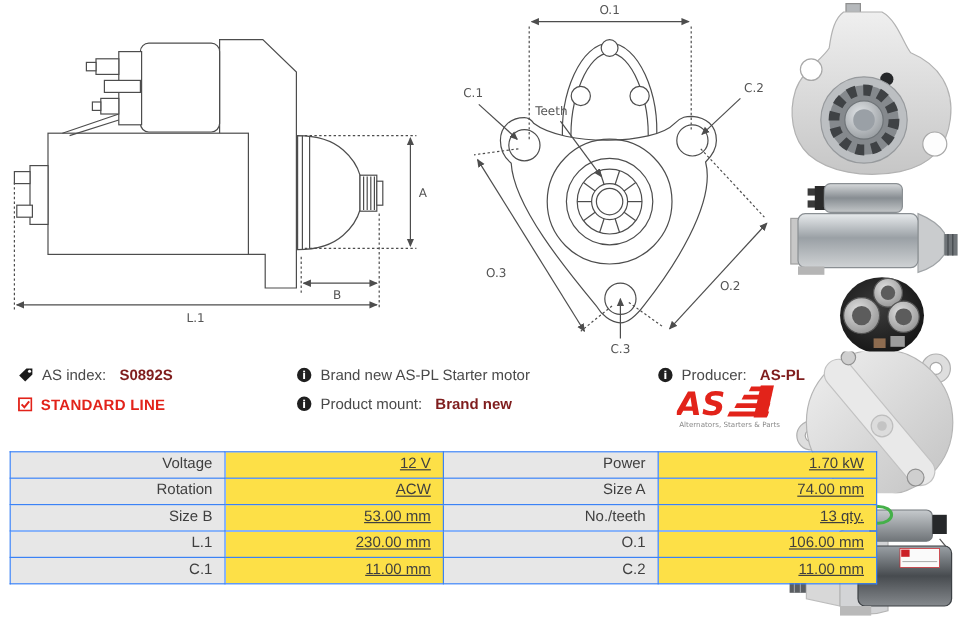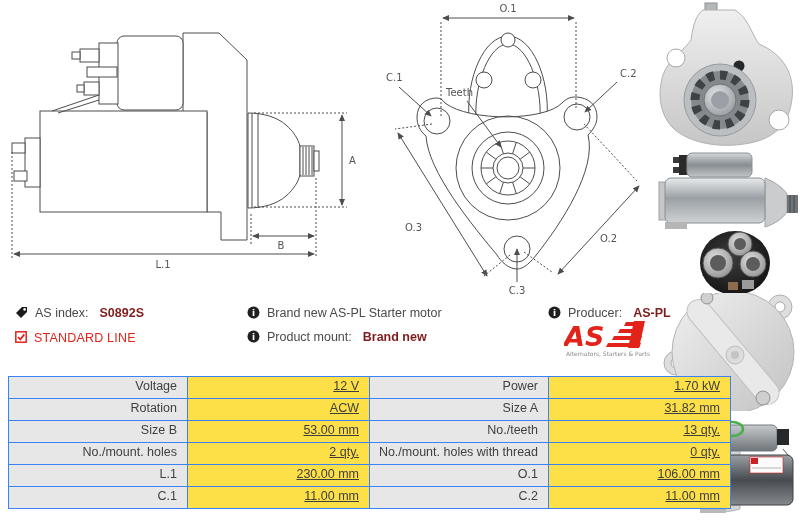--- a/index.html
+++ b/index.html
@@ -3,21 +3,21 @@
 <meta charset="utf-8">
 <style>
   html,body{margin:0;padding:0;background:#fff;}
   body{width:800px;height:523px;position:relative;overflow:hidden;
        font-family:"Liberation Sans",sans-serif;color:#3c3c3c;}
   .abs{position:absolute;}
   
   .info-line{position:absolute;display:flex;gap:7px;
              font-size:12.5px;color:#4a4a4a;white-space:nowrap;}
   .info-line b{color:#7f1d1d;margin-left:4px;}
-  .std-line{color:#e2231a;font-weight:normal;letter-spacing:.2px;}
+  .std-line{color:#e2231a;font-weight:bold;letter-spacing:.2px;}
   .ico{display:inline-flex;flex:0 0 auto;}
   
   table.spec{position:absolute;left:8px;top:376px;border-collapse:collapse;
              font-size:12.5px;color:#3f3f3f;table-layout:fixed;width:646px;}
   table.spec td{border:1px solid #3b82f6;padding:2px 10px 2px 8px;line-height:15px;
                 text-align:right;vertical-align:top;height:17px;overflow:hidden;}
   td.lbl{background:#e7e7e7;width:160px;}
   td.val{background:#fde047;width:163px;text-decoration:underline;}
   
   svg text{font-family:"DejaVu Sans",sans-serif;}
@@ -340,35 +340,29 @@
       <tr>
     <td class="lbl">Voltage</td>
     <td class="val">12 V</td>
     <td class="lbl">Power</td>
     <td class="val">1.70 kW</td>
   </tr>
   <tr>
     <td class="lbl">Rotation</td>
     <td class="val">ACW</td>
     <td class="lbl">Size A</td>
-    <td class="val">31.82 mm</td>
+    <td class="val">74.00 mm</td>
   </tr>
   <tr>
     <td class="lbl">Size B</td>
     <td class="val">53.00 mm</td>
     <td class="lbl">No./teeth</td>
     <td class="val">13 qty.</td>
   </tr>
   <tr>
-    <td class="lbl">No./mount. holes</td>
-    <td class="val">2 qty.</td>
-    <td class="lbl">No./mount. holes with thread</td>
-    <td class="val">0 qty.</td>
-  </tr>
-  <tr>
     <td class="lbl">L.1</td>
     <td class="val">230.00 mm</td>
     <td class="lbl">O.1</td>
     <td class="val">106.00 mm</td>
   </tr>
   <tr>
     <td class="lbl">C.1</td>
     <td class="val">11.00 mm</td>
     <td class="lbl">C.2</td>
     <td class="val">11.00 mm</td>

